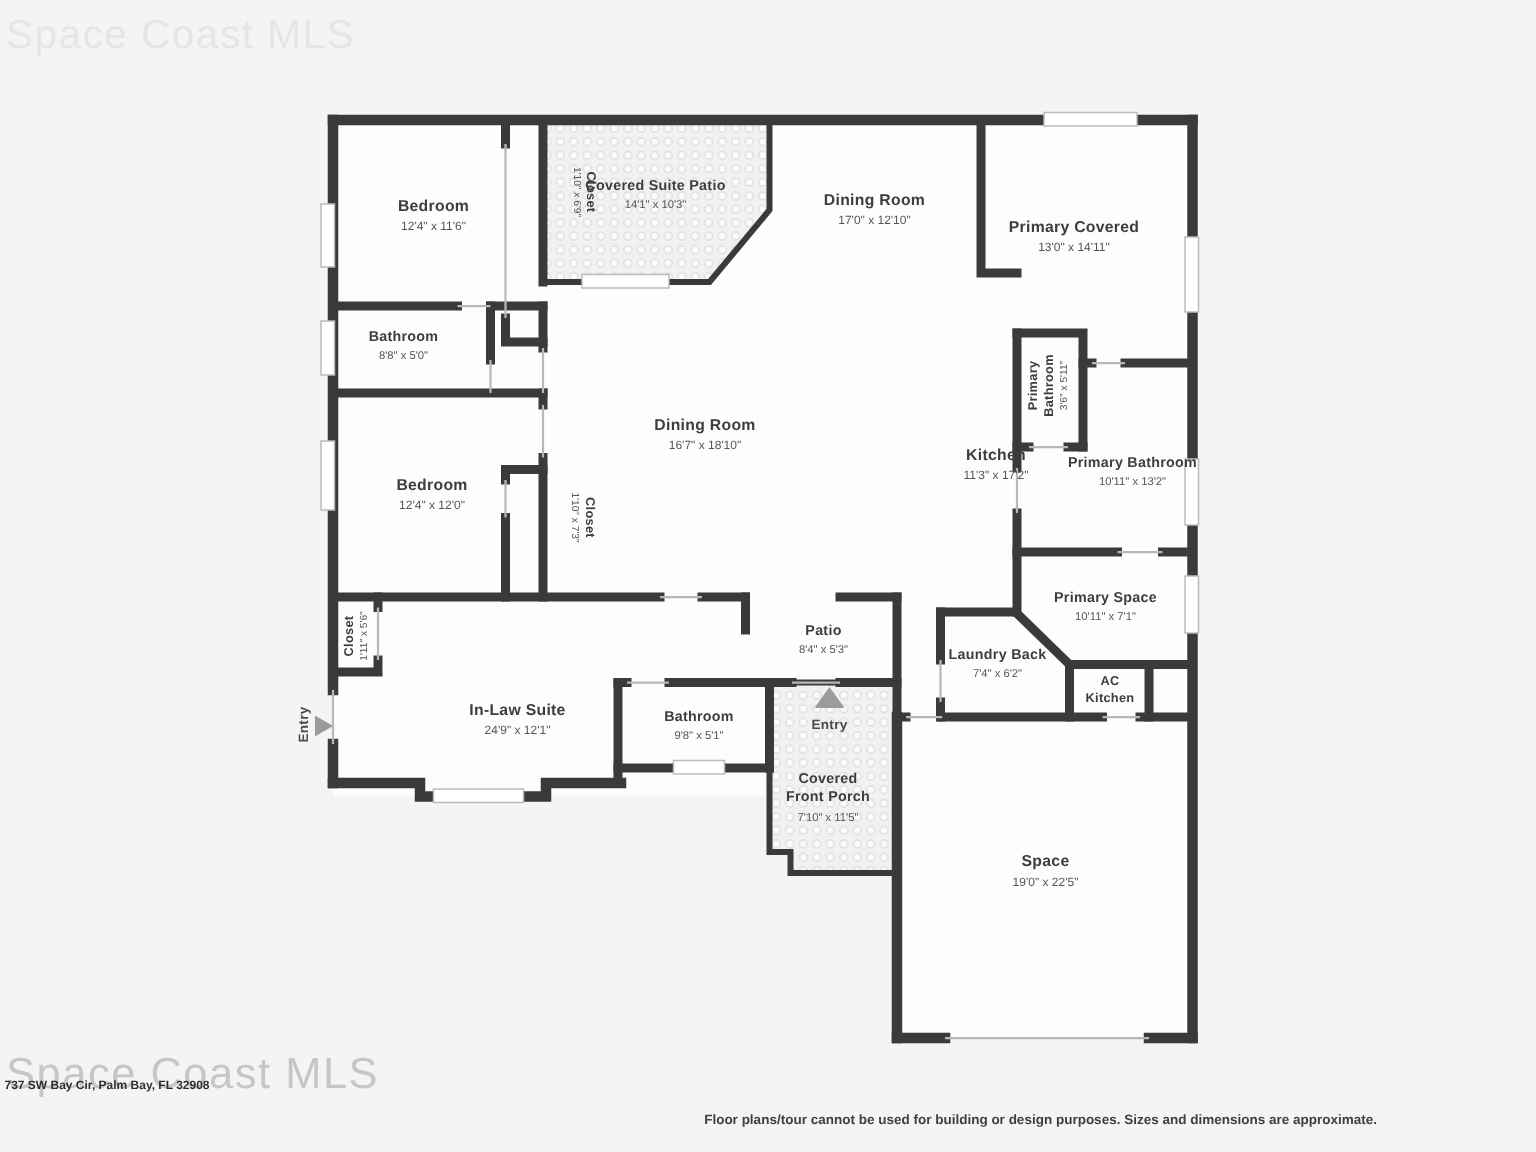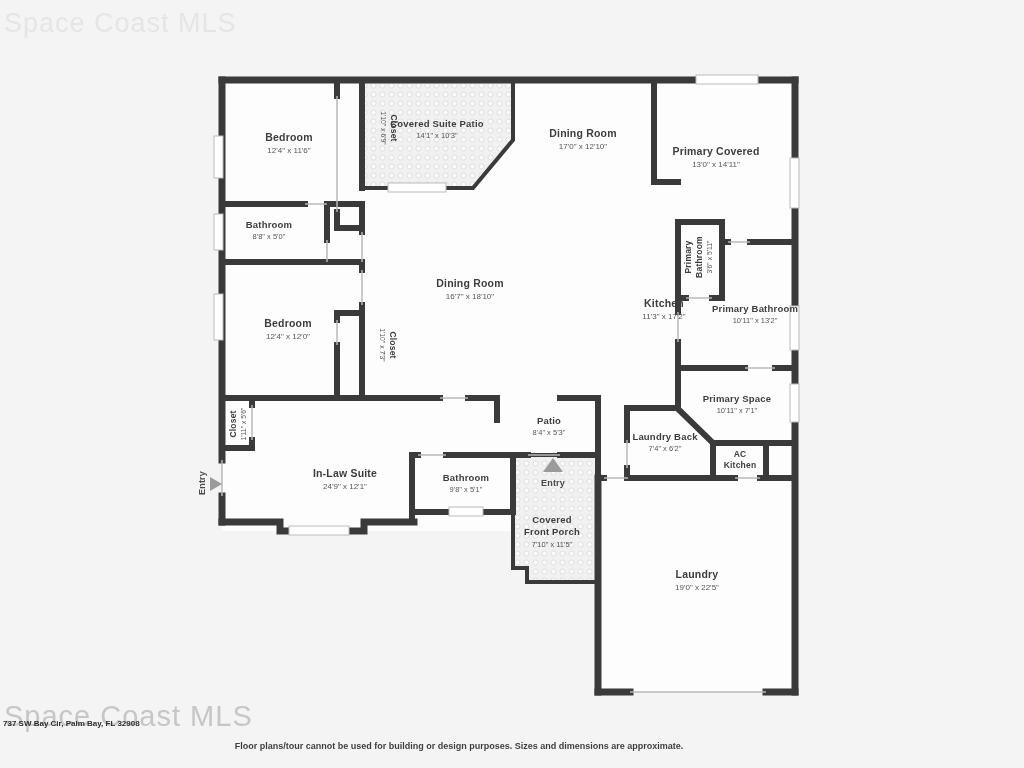--- a/index.html
+++ b/index.html
@@ -10,21 +10,21 @@
   .room-label .nm{display:block;font-weight:bold;white-space:pre-line;letter-spacing:.2px;}
   .room-label .dm{display:block;color:#555;margin-top:1px;white-space:pre-line;}
   .lg .nm{font-size:10.5px;} .lg .dm{font-size:8px;}
   .md .nm{font-size:9.5px;} .md .dm{font-size:7.5px;}
   .sm .nm{font-size:8.5px;} .sm .dm{font-size:6.8px;}
   .entry .nm{font-size:9px;font-weight:600;color:#4a4a4a;}
   .watermark{position:absolute;font-weight:normal;letter-spacing:1px;z-index:8;pointer-events:none;white-space:nowrap;}
   #wm-top{left:4px;top:8px;font-size:27px;color:rgba(195,195,195,0.30);}
   #wm-bottom{left:4px;top:700px;font-size:29px;color:rgba(160,160,160,0.55);}
   #address-line{position:absolute;left:3px;top:719px;font-size:8px;font-weight:bold;color:#2e2e2e;z-index:9;filter:blur(.3px);}
-  #disclaimer{position:absolute;left:0;top:741px;width:918px;text-align:center;font-size:9px;font-weight:bold;color:#3f3f3f;z-index:9;}
+  #disclaimer{position:absolute;left:0;top:741px;width:918px;text-align:right;font-size:9px;font-weight:bold;color:#3f3f3f;z-index:9;}
 </style>
 </head>
 <body>
 
 <div id="canvas">
 
   <svg id="plan-svg" width="1024" height="768" viewBox="0 0 1024 768">
     <defs>
       <pattern id="dots" width="9" height="9" patternUnits="userSpaceOnUse">
         <rect width="9" height="9" fill="#f1f1f1"></rect>
@@ -213,18 +213,18 @@
       <div class="room-label entry" style="left: 553px; top: 484px; transform: translate(-50%, -50%) rotate(0deg);">
       <span class="nm">Entry</span>
 
     </div>
       <div class="room-label md" style="left: 552px; top: 532px; transform: translate(-50%, -50%) rotate(0deg);">
       <span class="nm">Covered
 Front Porch</span>
       <span class="dm">7'10" x 11'5"</span>
     </div>
       <div class="room-label lg" style="left: 697px; top: 581px; transform: translate(-50%, -50%) rotate(0deg);">
-      <span class="nm">Laundry</span>
+      <span class="nm">Space</span>
       <span class="dm">19'0" x 22'5"</span>
     </div>
     </div>
 
 </div>
 
 </body></html>

